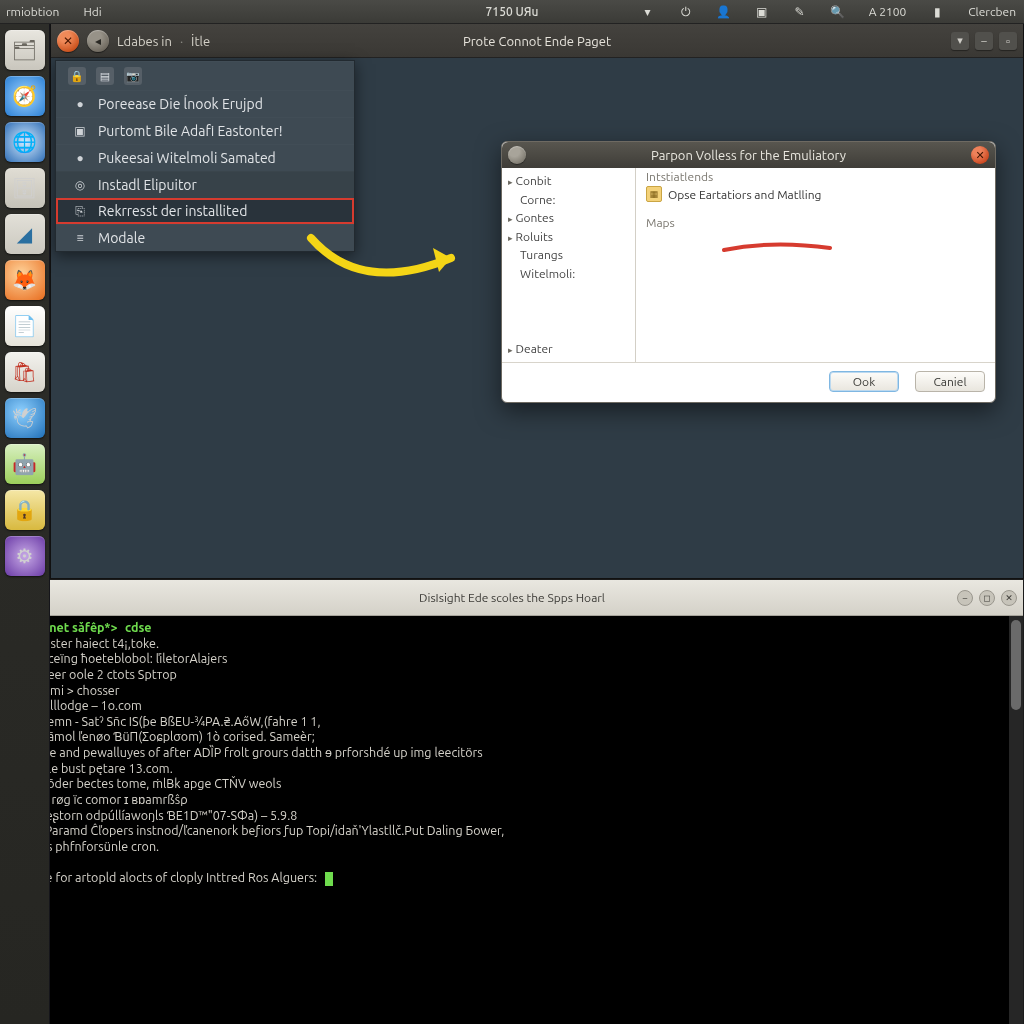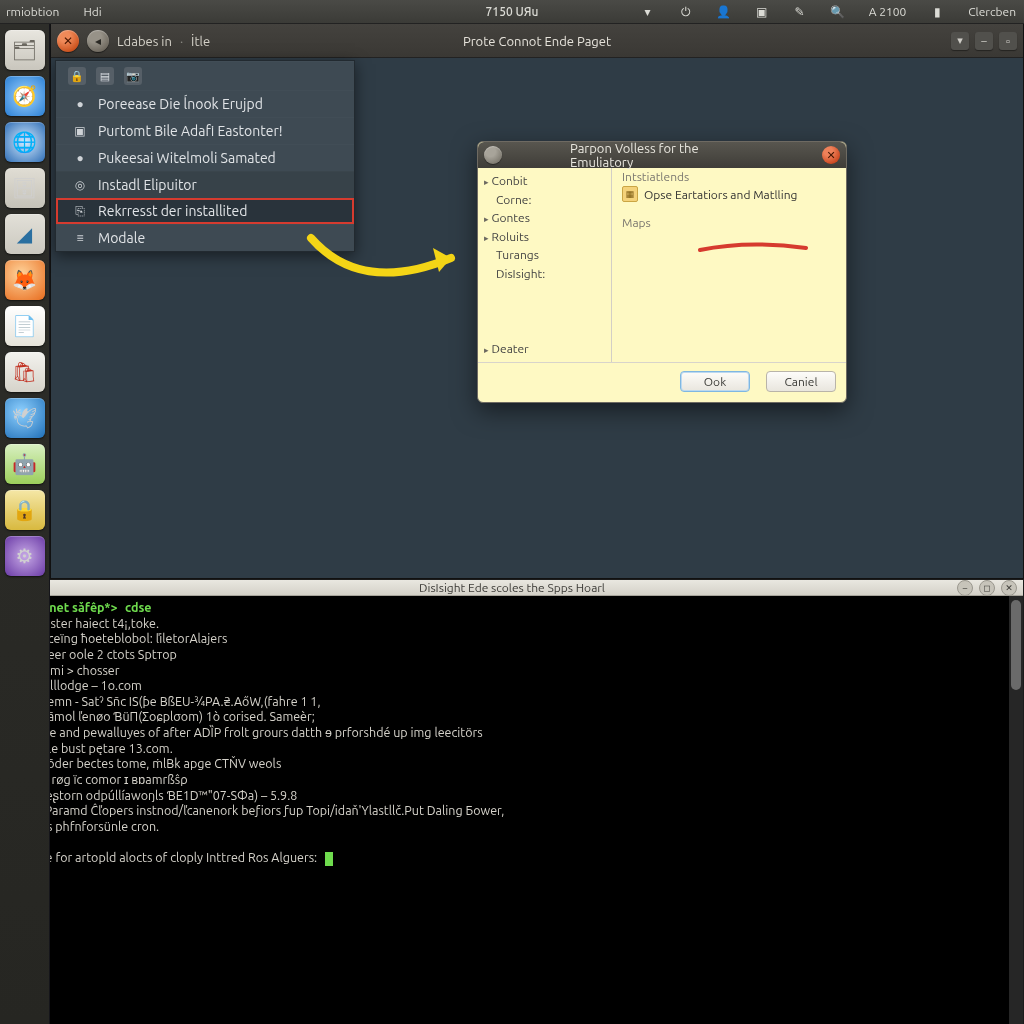--- a/index.html
+++ b/index.html
@@ -87,22 +87,22 @@
     background:#565f67; color:#d8dde1; font-size:11px;
   }
   .menu-item.hl1 { background:#374249; }
   .menu-item.hl2 { background:#29333b; border:2px solid #d63b2f; padding:3px 10px 3px 14px;}
 
   
   .arrow-wrap { position:absolute; left:250px; top:162px; width:170px; height:80px; pointer-events:none; }
 
   
   .dialog {
-    position:absolute; left:426px; top:83px; width:370px;
-    background:#fef9c3; border:1px solid #6e6a62;
+    position:absolute; left:450px; top:83px; width:495px;
+    background:#ffffff; border:1px solid #6e6a62;
     border-radius:6px; box-shadow:0 8px 24px rgba(0,0,0,.5);
     color:#3a3a36;
   }
   .dlg-titlebar {
     height:26px; background:linear-gradient(#58564f,#3f3d38);
     border-radius:6px 6px 0 0; display:flex; align-items:center; position:relative;
     color:#e9e7df; font-size:13px;
   }
   .dlg-gray-btn {
     position:absolute; left:6px; width:18px;height:18px;border-radius:9px;
@@ -133,21 +133,21 @@
   .dlg-btn.primary { border:1px solid #7fb7e2; box-shadow:0 0 0 1px #bcd9ef inset; }
 
   
   .term-window {
     position:absolute; left:0; right:0; top:579px; bottom:0;
     background:#000; border:1px solid #1b1b1b; border-bottom:none;
     display:flex; flex-direction:column;
     z-index:30;
   }
   .term-titlebar {
-    height:16px; background:linear-gradient(#e9e7e0,#d4d1c8);
+    height:36px; background:linear-gradient(#e9e7e0,#d4d1c8);
     border-bottom:1px solid #a7a49b;
     display:flex; align-items:center; position:relative; font-size:12px; color:#3c3b37;
   }
   .term-circle { width:16px;height:16px;border-radius:8px;background:#5d5b55;color:#d7d4cc;display:flex;align-items:center;justify-content:center;margin-left:6px;font-size:10px;}
   .term-title-center{position:absolute;left:50%;transform:translateX(-50%);}
   .term-controls{position:absolute; right:6px; display:flex; gap:6px;}
   .tc{width:16px;height:16px;border-radius:8px;background:#c7c4ba;border:1px solid #9a978e;font-size:9px;display:flex;align-items:center;justify-content:center;color:#3c3b37;}
   .term-body {
     flex:1; position:relative; background:#000; color:#d6d3cb;
     font-family: "DejaVu Sans Mono","Consolas",monospace; font-size:12.5px;
@@ -258,21 +258,21 @@
         <span class="dlg-title-center">Parpon Volless for the Emuliatory</span>
         <span class="dlg-close">✕</span>
       </div>
       <div class="dlg-body">
         <div class="dlg-nav">
           <div class="tri">Conbit</div>
           <div style="padding-left:12px">Corne:</div>
           <div class="tri">Gontes</div>
           <div class="tri">Roluits</div>
           <div style="padding-left:12px">Turangs</div>
-          <div style="padding-left:12px">DisIsight:</div>
+          <div style="padding-left:12px">Witelmoli:</div>
           <div style="height:56px"></div>
           <div class="tri">Deater</div>
         </div>
         <div class="dlg-main" style="position:relative">
           <div class="dlg-cat">Intstiatlends</div>
           <div class="dlg-option">
             <span class="opt-ico">▦</span>
             <span>Opse Eartatiors and Matlling</span>
           </div>
           <div style="height:10px"></div>

